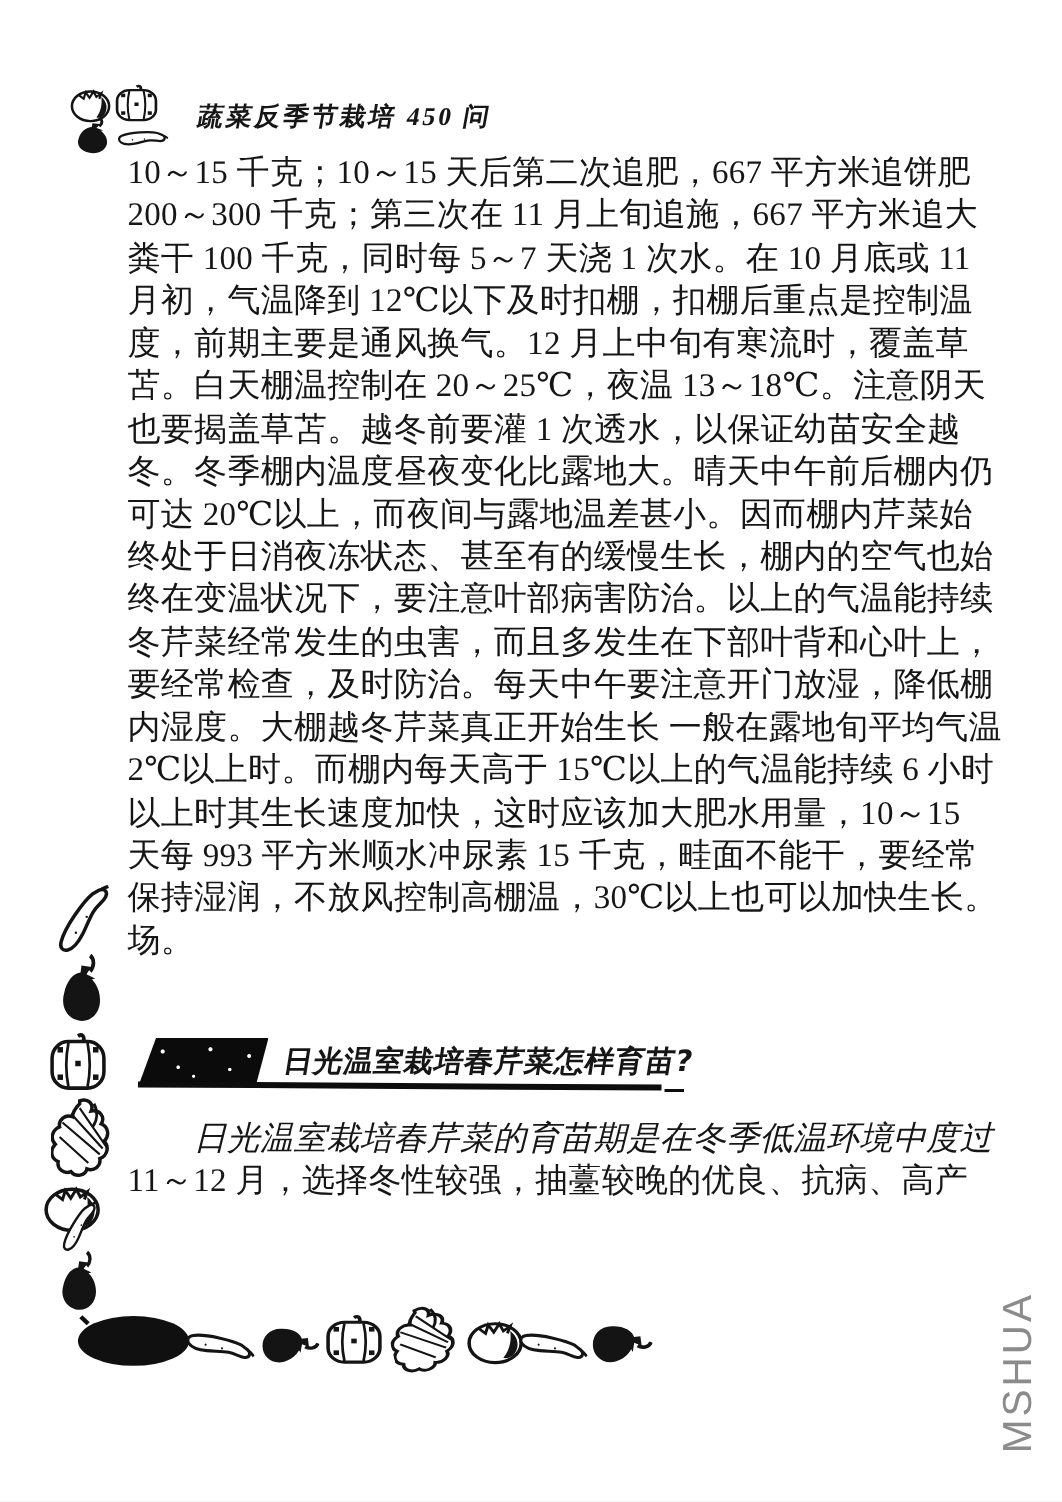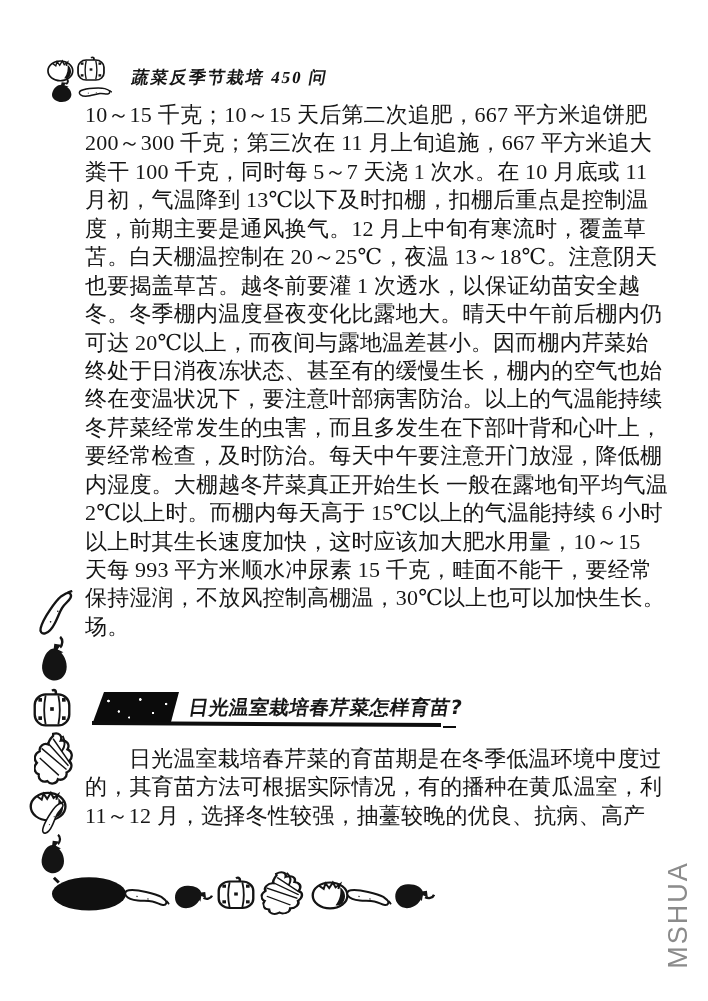--- a/index.html
+++ b/index.html
@@ -20,21 +20,21 @@
   
   .para{position:absolute;left:85px;width:546px;}
   .p1{top:101px;}
   .p2{top:745px;}
   .tline{
     height:28.45px;line-height:28.45px;font-size:22px;
     text-align:justify;text-align-last:justify;
     white-space:nowrap;letter-spacing:0.2px;
   }
   .tline.noj{text-align-last:left;}
-  .tline.indent{text-indent:2em;}
+  .tline.indent{text-indent:2em;font-style:italic;}
   
   .qblock{
     position:absolute;left:93px;top:692px;width:86px;height:30px;
     background-color:#0b0b0b;
     background-image:
       radial-gradient(circle 1.6px at 18% 30%,#fff 1px,transparent 1.7px),
       radial-gradient(circle 1.4px at 30% 65%,#fff 0.9px,transparent 1.5px),
       radial-gradient(circle 1.6px at 55% 25%,#fff 1px,transparent 1.7px),
       radial-gradient(circle 1.3px at 70% 70%,#fff 0.9px,transparent 1.4px),
       radial-gradient(circle 1.5px at 85% 40%,#fff 1px,transparent 1.6px),
@@ -121,21 +121,21 @@
     <g transform="rotate(50 50 38)">
         <use href="#ic-cucumber" x="36" y="24" width="24" height="28"></use>
       </g>
   </svg>
   <div class="book-title">蔬菜反季节栽培 450 问</div>
 
   <div class="para p1">
     <div class="tline">10～15 千克；10～15 天后第二次追肥，667 平方米追饼肥</div>
     <div class="tline">200～300 千克；第三次在 11 月上旬追施，667 平方米追大</div>
     <div class="tline">粪干 100 千克，同时每 5～7 天浇 1 次水。在 10 月底或 11</div>
-    <div class="tline">月初，气温降到 13℃以下及时扣棚，扣棚后重点是控制温</div>
+    <div class="tline">月初，气温降到 12℃以下及时扣棚，扣棚后重点是控制温</div>
     <div class="tline">度，前期主要是通风换气。12 月上中旬有寒流时，覆盖草</div>
     <div class="tline">苫。白天棚温控制在 20～25℃，夜温 13～18℃。注意阴天</div>
     <div class="tline">也要揭盖草苫。越冬前要灌 1 次透水，以保证幼苗安全越</div>
     <div class="tline">冬。冬季棚内温度昼夜变化比露地大。晴天中午前后棚内仍</div>
     <div class="tline">可达 20℃以上，而夜间与露地温差甚小。因而棚内芹菜始</div>
     <div class="tline">终处于日消夜冻状态、甚至有的缓慢生长，棚内的空气也始</div>
     <div class="tline">终在变温状况下，要注意叶部病害防治。以上的气温能持续</div>
     <div class="tline">冬芹菜经常发生的虫害，而且多发生在下部叶背和心叶上，</div>
     <div class="tline">要经常检查，及时防治。每天中午要注意开门放湿，降低棚</div>
     <div class="tline">内湿度。大棚越冬芹菜真正开始生长 一般在露地旬平均气温</div>
@@ -146,21 +146,20 @@
     <div class="tline noj">场。</div>
   </div>
 
   <div class="qblock"></div>
   <div class="section-title">日光温室栽培春芹菜怎样育苗?</div>
   <div class="heading-underline"></div>
   <div class="heading-underline-tail"></div>
 
   <div class="para p2">
     <div class="tline indent">日光温室栽培春芹菜的育苗期是在冬季低温环境中度过</div>
-    <div class="tline">的，其育苗方法可根据实际情况，有的播种在黄瓜温室，利</div>
     <div class="tline">11～12 月，选择冬性较强，抽薹较晚的优良、抗病、高产</div>
   </div>
 
   <svg class="vic" style="left:38px;top:590px" width="36" height="46">
       <use href="#ic-cucumber" width="36" height="46"></use>
     </svg>
   <svg class="vic" style="left:37px;top:636px" width="33" height="50">
       <use href="#ic-eggplant" width="33" height="50"></use>
     </svg>
   <svg class="vic" style="left:32px;top:688px" width="40" height="42">

